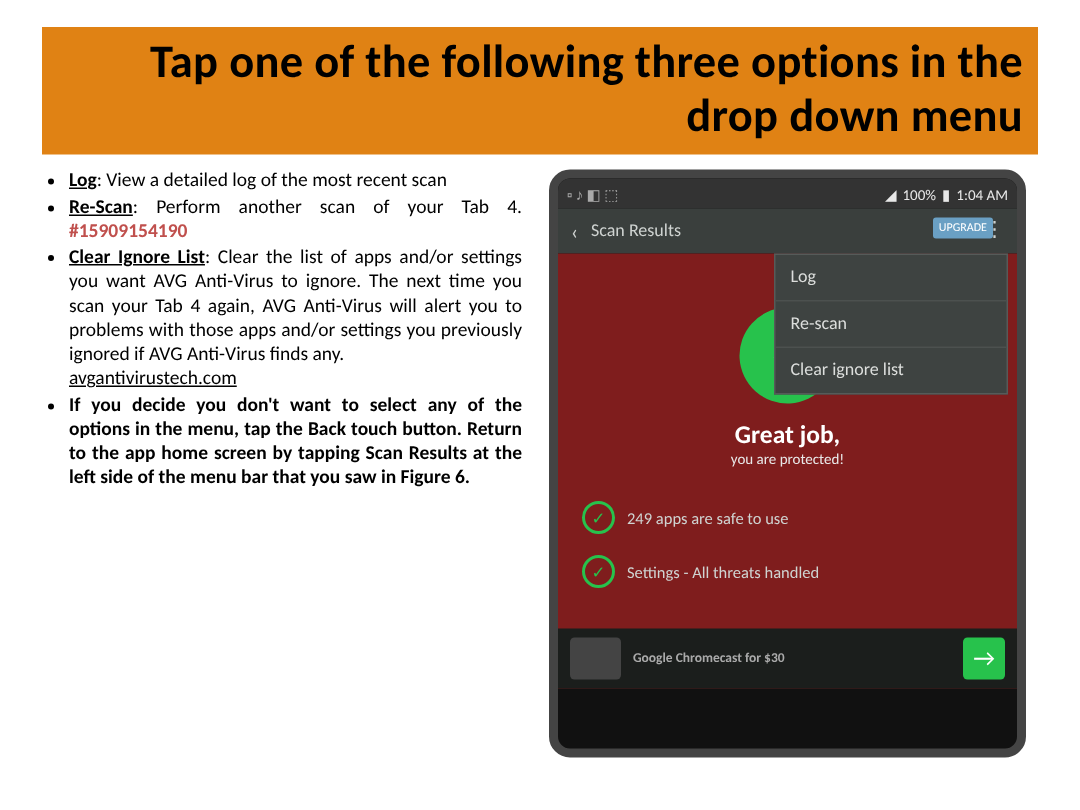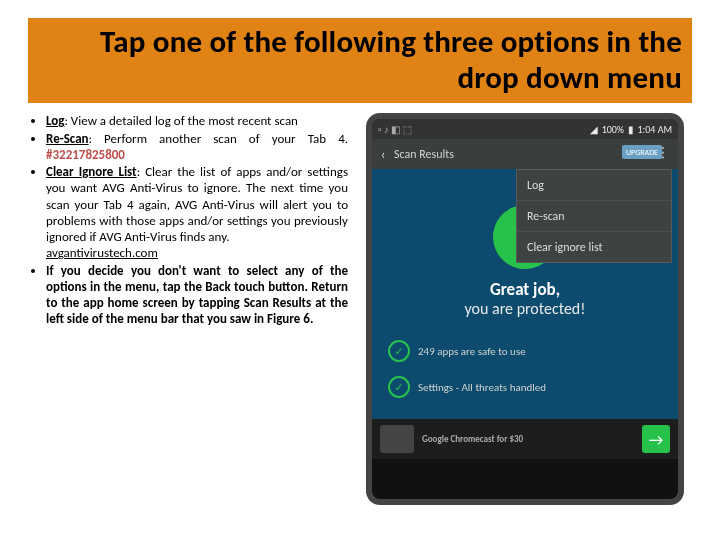--- a/index.html
+++ b/index.html
@@ -18,46 +18,46 @@
 .phone{width:306px;height:380px;border-radius:14px;background:#111;position:relative;overflow:hidden;border:6px solid #444}
 .statusbar{height:20px;background:#333;color:#e8e8e8;font-size:10px;display:flex;align-items:center;justify-content:flex-end;padding:0 6px;gap:4px}
 .sb-left{position:absolute;left:6px;color:#aaa}
 .appbar{height:30px;background:#3a3f3d;color:#cfd3d1;display:flex;align-items:center;font-size:12px;position:relative}
 .appbar .back{width:22px;text-align:center;font-size:14px}
 .appbar .up{position:absolute;right:16px;top:6px;font-size:8px;background:#6aa0c4;color:#fff;padding:2px 4px;border-radius:2px}
 .appbar .dots{position:absolute;right:8px;top:5px;font-size:14px;color:#cfd3d1}
 .dropdown{position:absolute;top:50px;right:6px;width:154px;background:#3e4341;border:1px solid #565b59;z-index:5}
 .dropdown div{color:#dcdedc;font-size:12px;padding:8px 10px;border-bottom:1px solid #4c514f}
 .dropdown div:last-child{border-bottom:none}
-.main-area{background:#0c4a6e;height:calc(100% - 110px);position:relative;padding-top:20px}
+.main-area{background:#7f1d1d;height:calc(100% - 110px);position:relative;padding-top:20px}
 .shield{width:64px;height:64px;background:#27c24c;border-radius:50%;margin:16px auto 0 auto;display:flex;align-items:center;justify-content:center;transform:rotate(-3deg)}
 .shield svg{width:34px;height:34px}
 .great{color:#fff;text-align:center;font-size:17px;font-weight:700;margin-top:10px}
-.sub{color:#e8e8e8;text-align:center;font-size:16px;margin-top:-1px}
+.sub{color:#e8e8e8;text-align:center;font-size:10px;margin-top:-1px}
 .items{margin-top:22px;padding:0 16px}
 .item{display:flex;align-items:center;color:#cfd3d1;font-size:11px;margin-bottom:14px;gap:8px}
 .ck{width:18px;height:18px;border:2px solid #27c24c;border-radius:50%;display:flex;align-items:center;justify-content:center;color:#27c24c;font-size:11px}
 .ad{position:absolute;bottom:0;left:0;right:0;height:40px;background:#1b1e1c;display:flex;align-items:center;padding:0 8px;gap:8px}
 .ad-thumb{width:34px;height:28px;background:#444;border-radius:3px}
 .ad-text{flex:1;color:#aaa;font-size:9px;line-height:1.1}
 .ad-btn{width:28px;height:28px;background:#27c24c;border-radius:3px;color:#fff;display:flex;align-items:center;justify-content:center;font-size:16px}
 </style>
 </head>
 <body>
 <div class="slide">
 
 <div class="title-bar">
   <h1>Tap one of the following three options in the drop down menu</h1>
 </div>
 
 <div class="content">
   <div class="left">
     <ul>
       <li><b><u>Log</u></b><span>: View a detailed log of the most recent scan</span></li>
-      <li><b><u>Re-Scan</u></b><span>: Perform another scan of your Tab 4. </span><span class="link-red">#32217825800</span></li>
+      <li><b><u>Re-Scan</u></b><span>: Perform another scan of your Tab 4. </span><span class="link-red">#15909154190</span></li>
       <li><b><u>Clear Ignore List</u></b><span>: Clear the list of apps and/or settings you want AVG Anti-Virus to ignore. The next time you scan your Tab 4 again, AVG Anti-Virus will alert you to problems with those apps and/or settings you previously ignored if AVG Anti-Virus finds any. </span><br><span class="link-blue">avgantivirustech.com</span></li>
       <li><b>If you decide you don't want to select any of the options in the menu, tap the Back touch button. Return to the app home screen by tapping Scan Results at the left side of the menu bar that you saw in Figure 6.</b></li>
     </ul>
   </div>
 
   <div class="right">
     <div class="phone">
       <div class="statusbar">
         <span class="sb-left">▫ ♪ ◧ ⬚</span>
         <span>◢</span>

